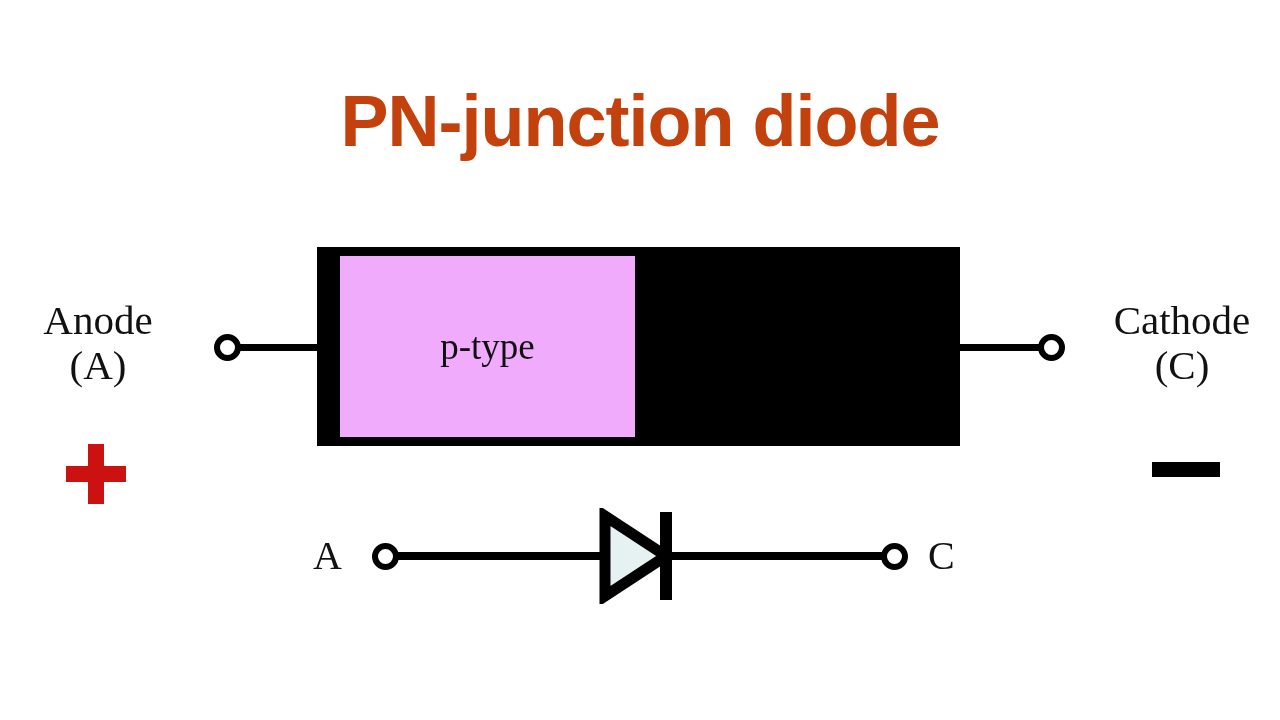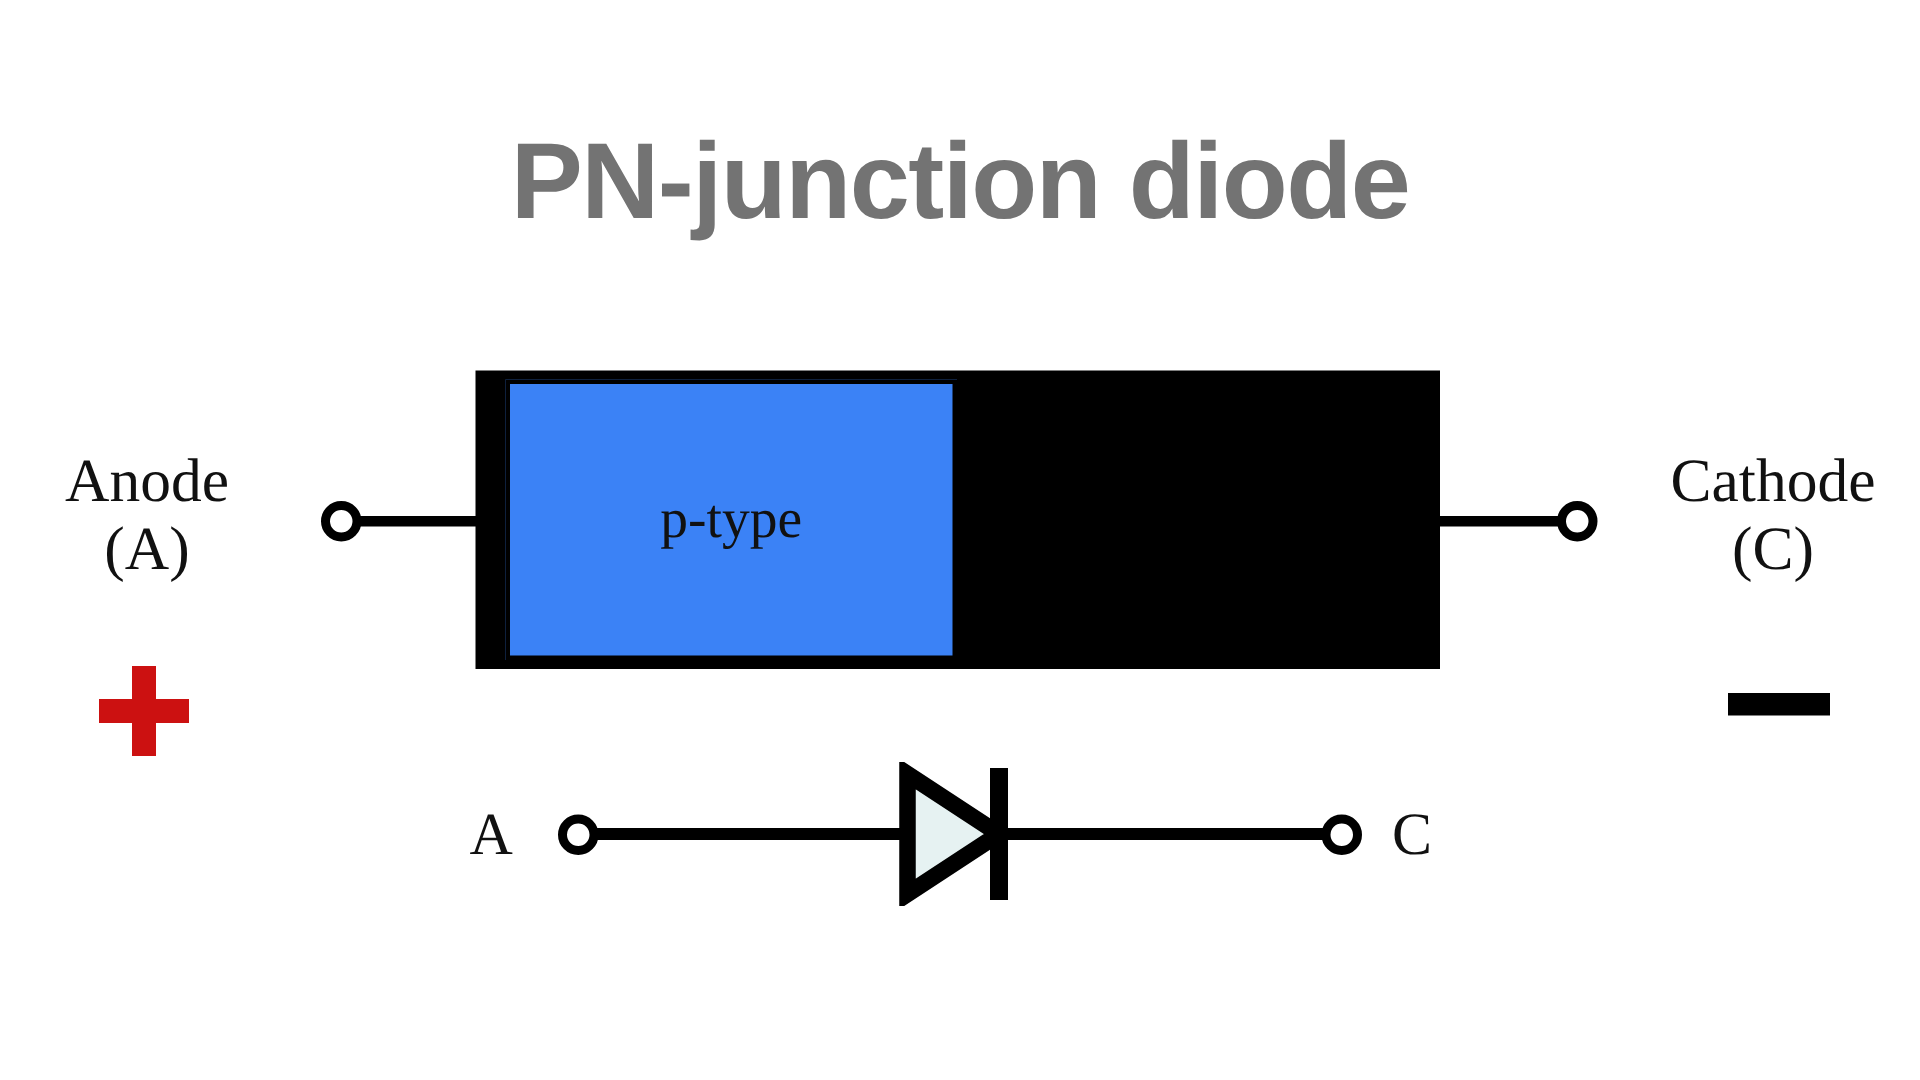--- a/index.html
+++ b/index.html
@@ -26,21 +26,21 @@
     position: absolute;
     left: 0;
     top: 78px;
     width: 1280px;
     text-align: center;
     font-family: "Liberation Sans", sans-serif;
     font-weight: bold;
     font-size: 72px;
     letter-spacing: -1px;
     line-height: 86px;
-    color: #737373;
+    color: #c2410c;
     white-space: nowrap;
   }
 
   
   .term-label {
     position: absolute;
     font-family: "Liberation Serif", serif;
     font-size: 41px;
     line-height: 45px;
     text-align: center;
@@ -95,21 +95,21 @@
     font-family: "Liberation Serif", serif;
     font-size: 37px;
     color: #111111;
     display: flex;
     align-items: center;
     justify-content: center;
   }
   .region.p {
     left: 20px;
     width: 301px;
-    background: #3b82f6;
+    background: #f0abfc;
   }
   .region.n {
     left: 320px;
     width: 303px;
     background: #A3C2DF;
   }
 
   
   .lead {
     position: absolute;

